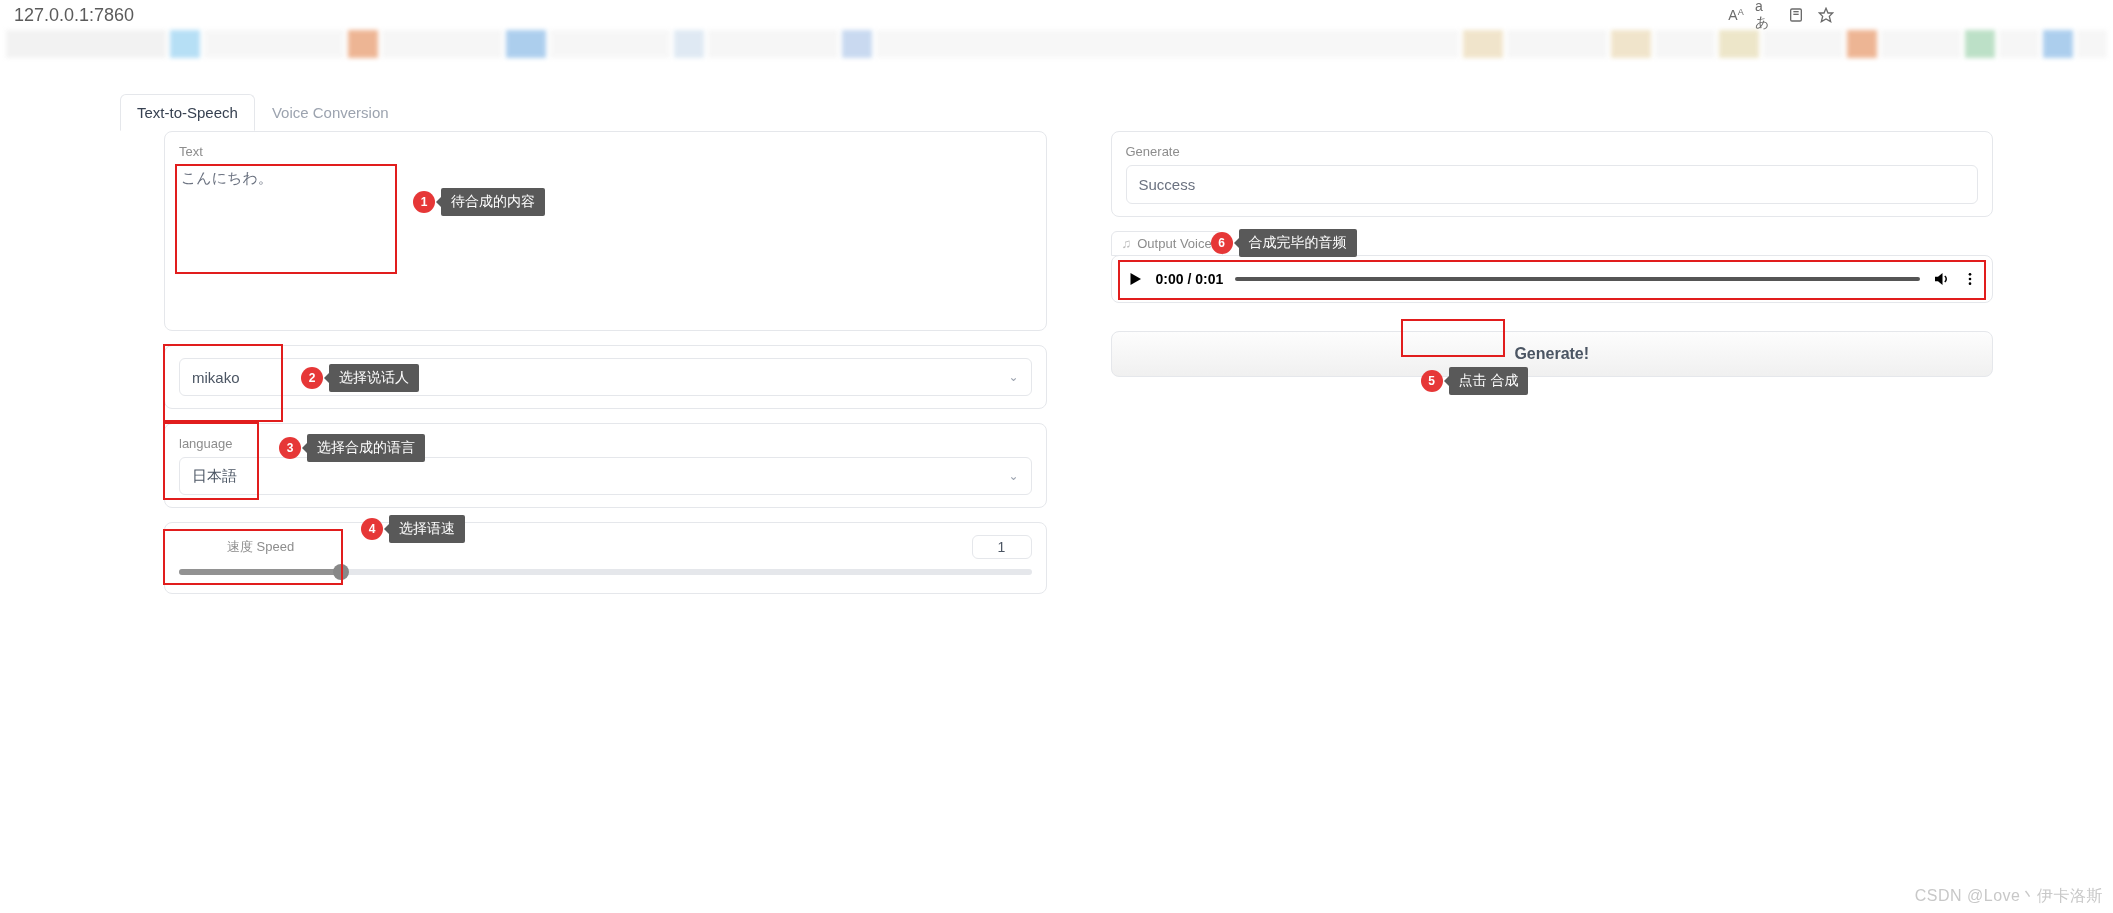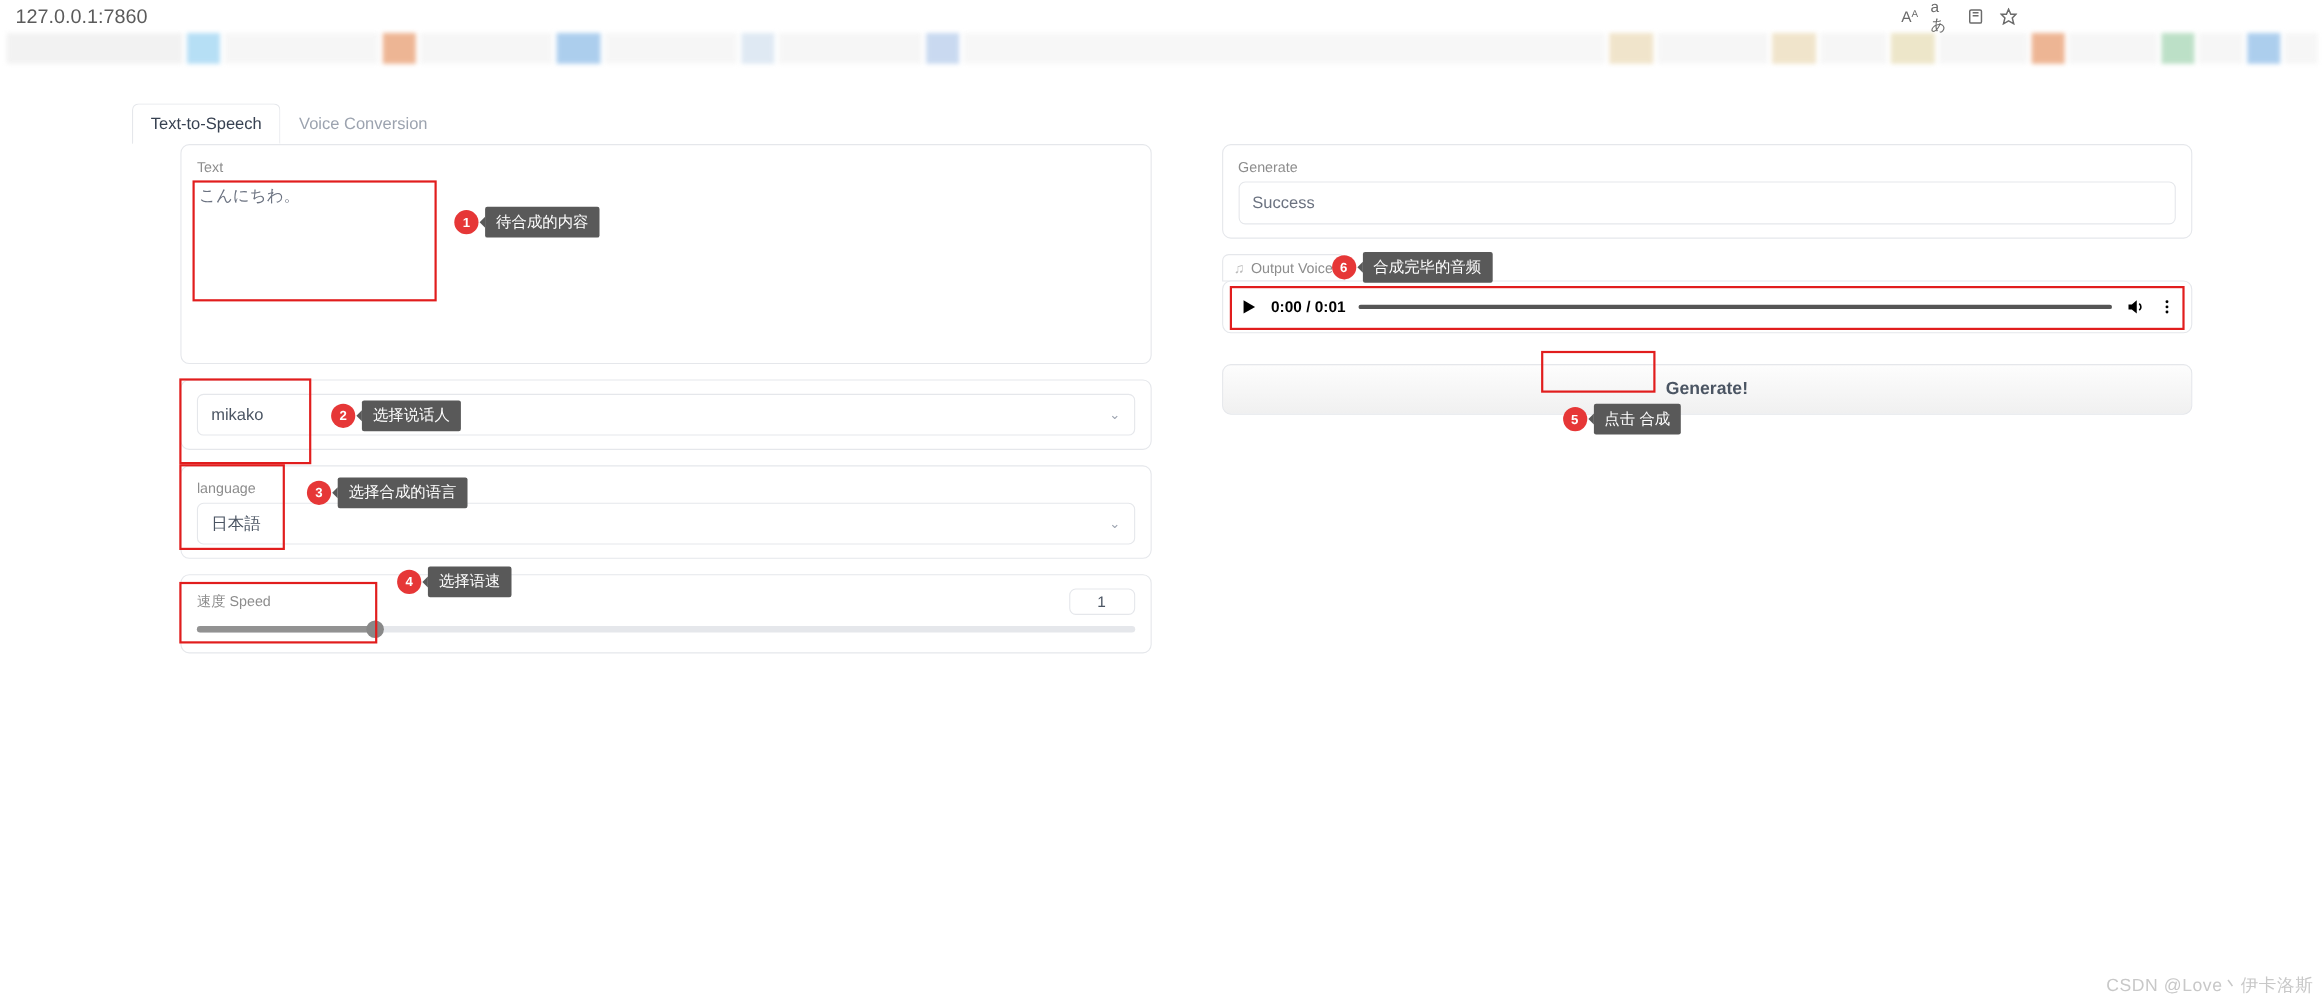--- a/index.html
+++ b/index.html
@@ -111,20 +111,21 @@
     font-size: 15px;
     cursor: pointer;
   }
   .chev { color: #9ca3af; font-size: 12px; }
 
   
   .slider-row {
     display: flex;
     align-items: center;
     gap: 12px;
+    margin-left: 48px;
   }
   .slider-row .label {
     font-size: 13px;
     color: #8d8d8d;
   }
   .slider-row .valuebox {
     margin-left: auto;
     border: 1px solid #e5e7eb;
     border-radius: 6px;
     padding: 3px 16px;

